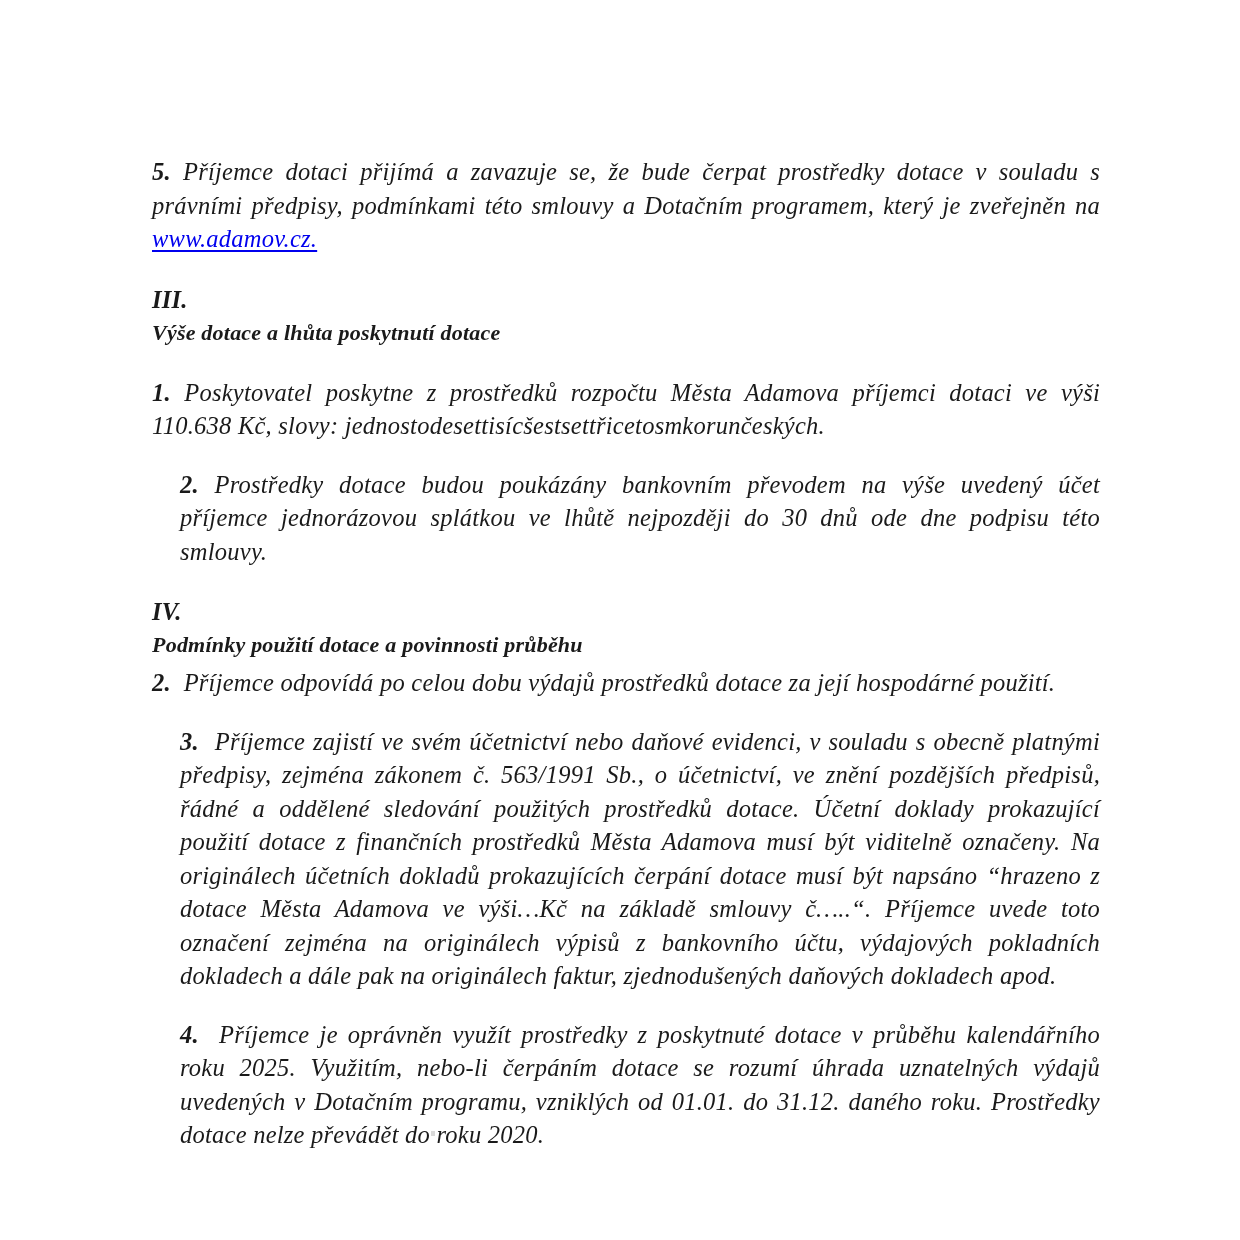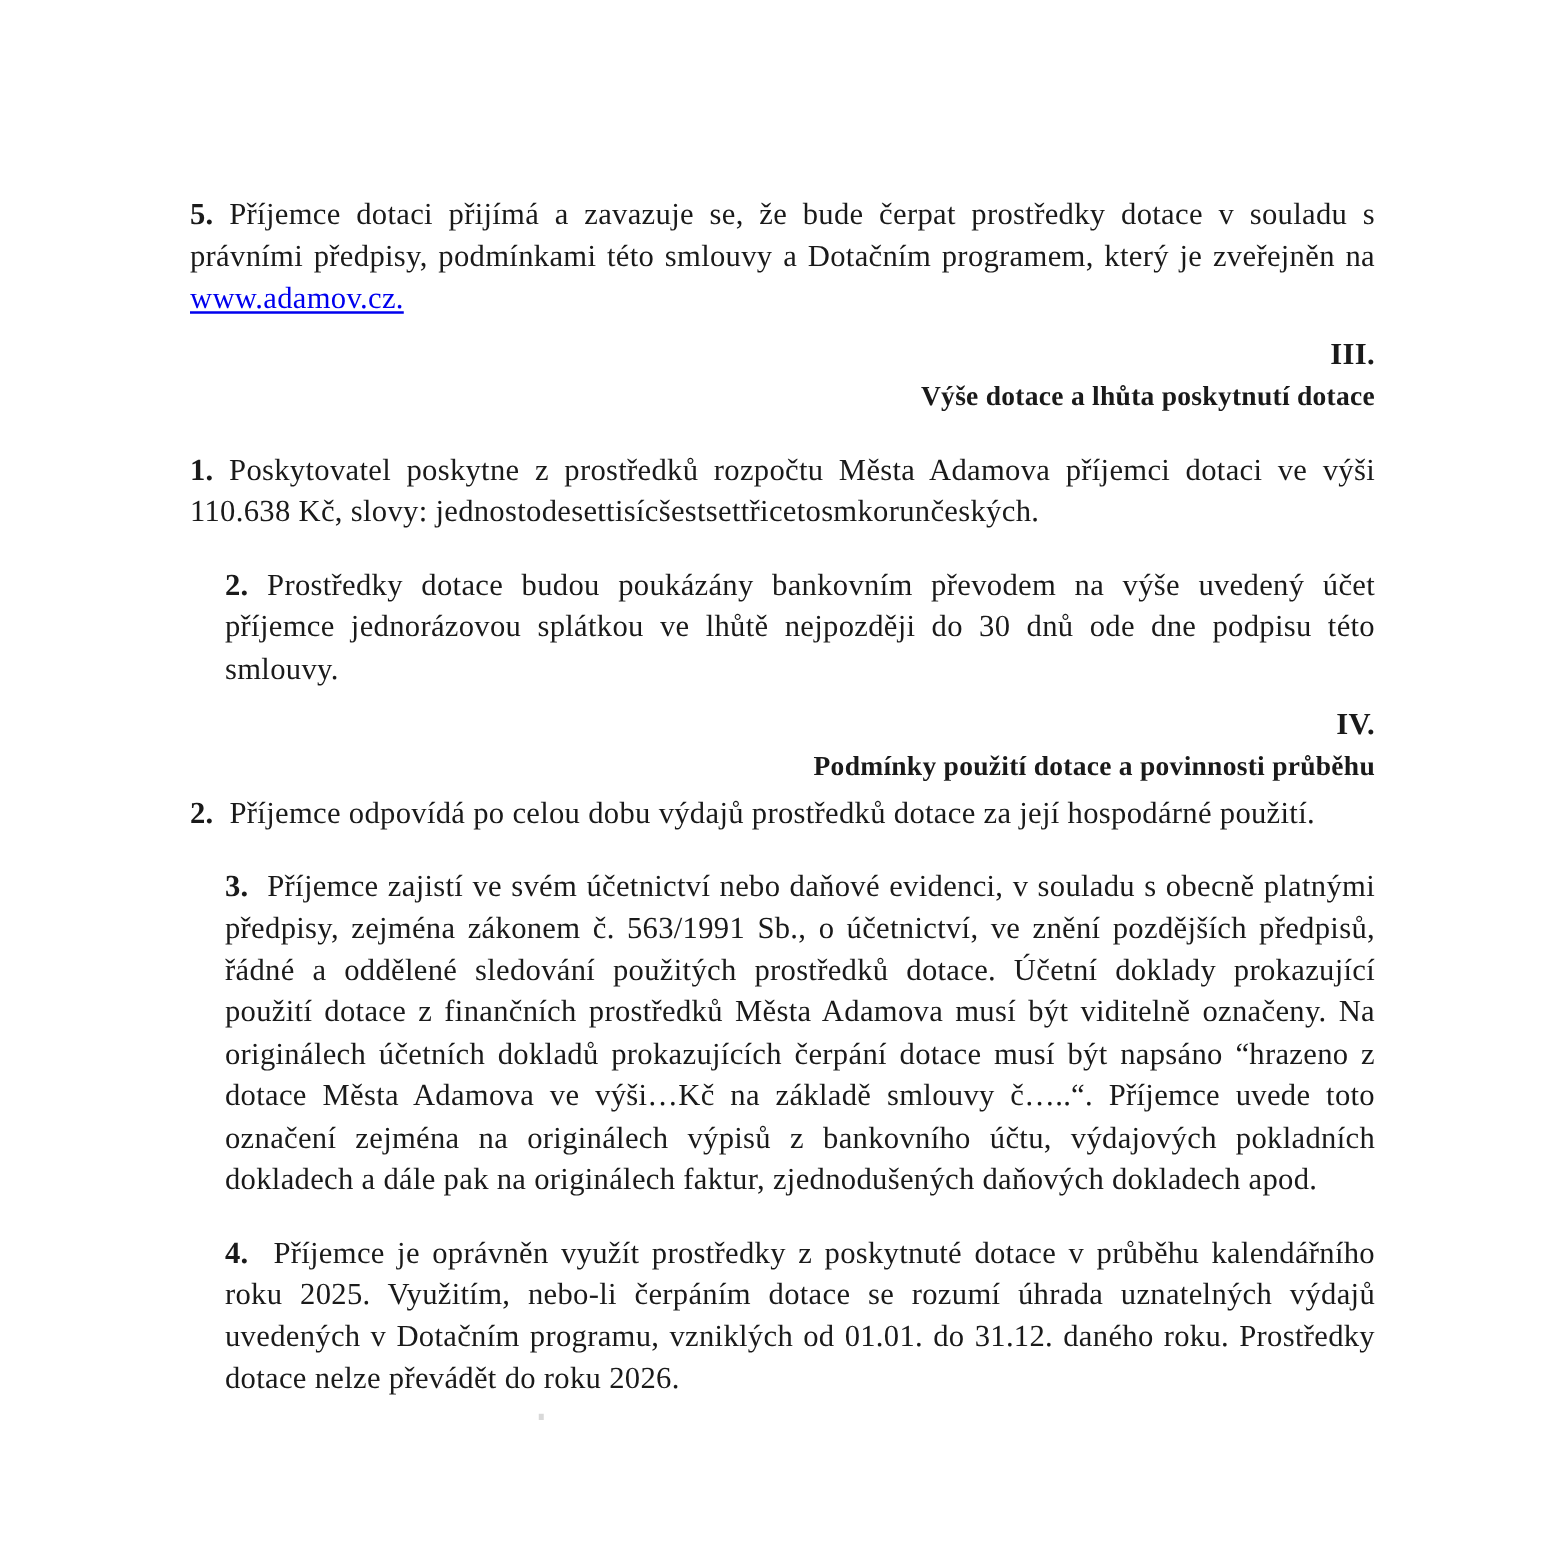--- a/index.html
+++ b/index.html
@@ -16,20 +16,21 @@
     color: #1a1a1a;
     position: relative;
   }
   .page {
     position: absolute;
     left: 0;
     top: 0;
     width: 1240px;
     height: 1240px;
     background: #ffffff;
+    font-style: italic;
   }
   .content {
     position: absolute;
     left: 152px;
     top: 155px;
     width: 948px;
   }
   p.para {
     margin: 0;
     font-size: 24.5px;
@@ -39,22 +40,22 @@
     letter-spacing: 0.01em;
   }
   p.para + p.para {
     margin-top: 25px;
     margin-left: 28px;
   }
   .num {
     font-weight: bold;
   }
   .heading-block {
-    text-align: right;
-    margin-top: 12px;
+    text-align: left;
+    margin-top: 28px;
     margin-bottom: 4px;
   }
   .heading-roman {
     font-size: 24.5px;
     font-weight: bold;
     line-height: 32px;
     letter-spacing: 0.01em;
   }
   .heading-title {
     font-size: 22px;
@@ -115,18 +116,18 @@
       <span>Příjemce odpovídá po celou dobu výdajů prostředků dotace za její hospodárné použití.</span>
     </p>
 
     <p class="para">
       <span class="num">3.</span>&nbsp;
       <span>Příjemce zajistí ve svém účetnictví nebo daňové evidenci, v souladu s obecně platnými předpisy, zejména zákonem č. 563/1991 Sb., o účetnictví, ve znění pozdějších předpisů, řádné a oddělené sledování použitých prostředků dotace. Účetní doklady prokazující použití dotace z finančních prostředků Města Adamova musí být viditelně označeny. Na originálech účetních dokladů prokazujících čerpání dotace musí být napsáno “hrazeno z dotace Města Adamova ve výši…Kč na základě smlouvy č…..“. Příjemce uvede toto označení zejména na originálech výpisů z bankovního účtu, výdajových pokladních dokladech a dále pak na originálech faktur, zjednodušených daňových dokladech apod.</span>
     </p>
 
     <p class="para">
       <span class="num">4.</span>&nbsp;
-      <span>Příjemce je oprávněn využít prostředky z poskytnuté dotace v průběhu kalendářního roku 2025. Využitím, nebo-li čerpáním dotace se rozumí úhrada uznatelných výdajů uvedených v Dotačním programu, vzniklých od 01.01. do 31.12. daného roku.  Prostředky dotace nelze převádět do roku 2026.</span>
+      <span>Příjemce je oprávněn využít prostředky z poskytnuté dotace v průběhu kalendářního roku 2025. Využitím, nebo-li čerpáním dotace se rozumí úhrada uznatelných výdajů uvedených v Dotačním programu, vzniklých od 01.01. do 31.12. daného roku.  Prostředky dotace nelze převádět do roku 2020.</span>
     </p>
 
   </div>
   <div class="artifact"></div>
 </div>
 
 </body></html>

